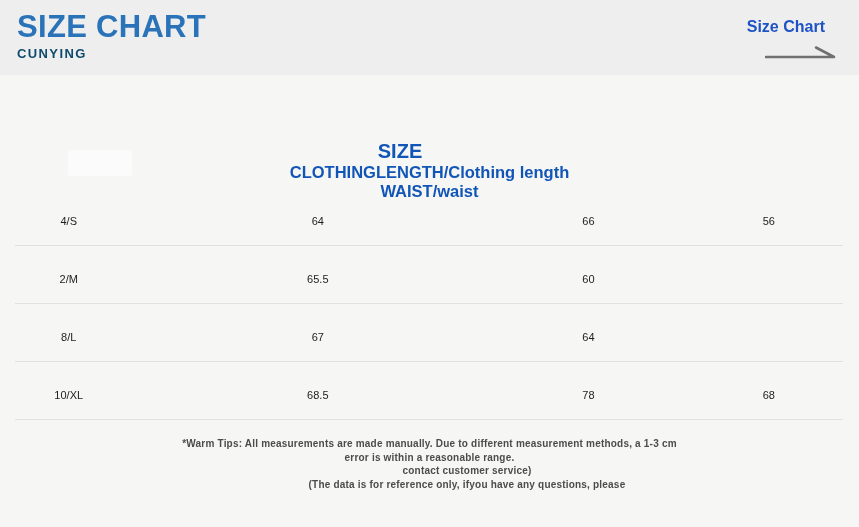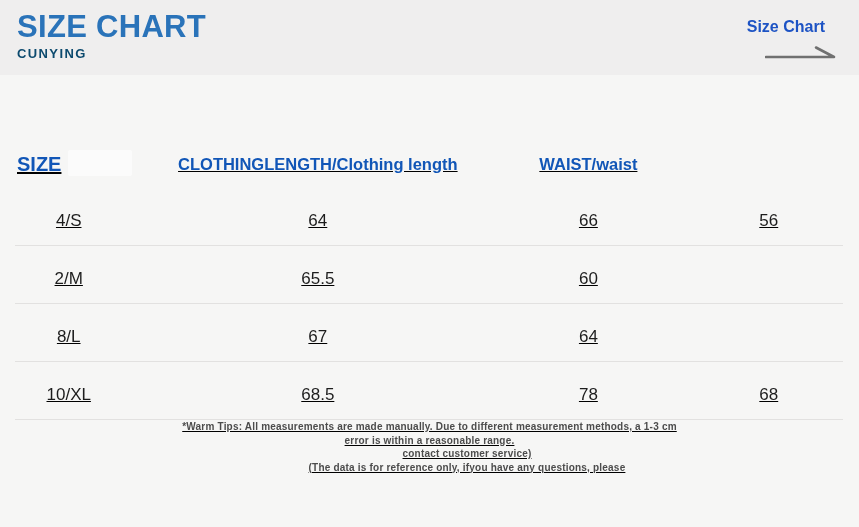--- a/index.html
+++ b/index.html
@@ -2,21 +2,21 @@
 <html style="--title-blue: #2a73b9; --header-blue: #1156b7; --link-blue: #1d53c4; --text-dark: #1d1d1d; --tips-gray: #4c4c4c; --divider: #e2e1e0; --band-bg: #efeeee; --page-bg: #f6f6f5; --arrow-gray: #707070;"><head>
 <meta charset="utf-8">
 <style>
   html,body{margin:0;padding:0;}
   body{
     width:859px;height:527px;
     background:var(--page-bg,#f6f6f5);
     font-family:"Liberation Sans",sans-serif;
     overflow:hidden;
   }
-  .page{position:relative;width:859px;height:527px;text-decoration:underline;}
+  .page{position:relative;width:859px;height:527px;}
 
   
   .top-band{position:relative;height:75px;background:var(--band-bg,#efeeee);}
   .brand{position:absolute;left:17px;top:11px;}
   .page-title{
     margin:0;font-size:31px;line-height:1.02;font-weight:800;
     letter-spacing:0.3px;color:var(--title-blue,#2a73b9);
   }
   .brand-sub{
     margin-top:3px;font-size:13px;font-weight:700;letter-spacing:1.4px;
@@ -25,47 +25,47 @@
   .link-block{position:absolute;right:22px;top:18px;text-align:right;cursor:pointer;}
   .link-label{
     display:inline-block;margin-right:12px;
     font-size:16px;font-weight:700;color:var(--link-blue,#1d53c4);
   }
   .arrow-svg{display:block;margin-left:auto;margin-top:9px;}
 
   
   .thead{
     margin-top:65px;height:48px;display:flex;align-items:center;
-    color:var(--header-blue,#1156b7);font-weight:700;font-size:16.5px;
+    color:var(--header-blue,#1156b7);font-weight:700;font-size:16.5px;flex-direction:column;
   }
   .col{box-sizing:border-box;text-align:center;}
   .c1{width:16%;}
   .c2{width:42%;}
   .c3{width:21%;}
   .c4{width:21%;}
   .thead .c1{text-align:left;padding-left:17px;font-size:20px;}
 
   .trow{
     position:relative;height:58px;display:flex;align-items:center;
     box-sizing:border-box;padding-top:8px;
-    font-size:17px;color:var(--text-dark,#1d1d1d);
+    font-size:11px;color:var(--text-dark,#1d1d1d);
   }
   .trow::after{
     content:"";position:absolute;left:15px;right:16px;bottom:0;height:1px;
     background:var(--divider,#e2e1e0);
   }
 
   .faded-highlight{
     position:absolute;left:68px;top:150px;width:64px;height:26px;
     background:rgba(255,255,255,0.6);border-radius:2px;
   }
 
   
   .tips{
-    text-align:center;
+    margin-top:17px;text-align:center;
     font-size:10px;font-weight:700;letter-spacing:0.2px;
     color:var(--tips-gray,#4c4c4c);line-height:13.5px;
   }
   .tip-group2{padding-left:75px;}
 </style>
 </head>
 <body>
 
 <div class="page">
 

